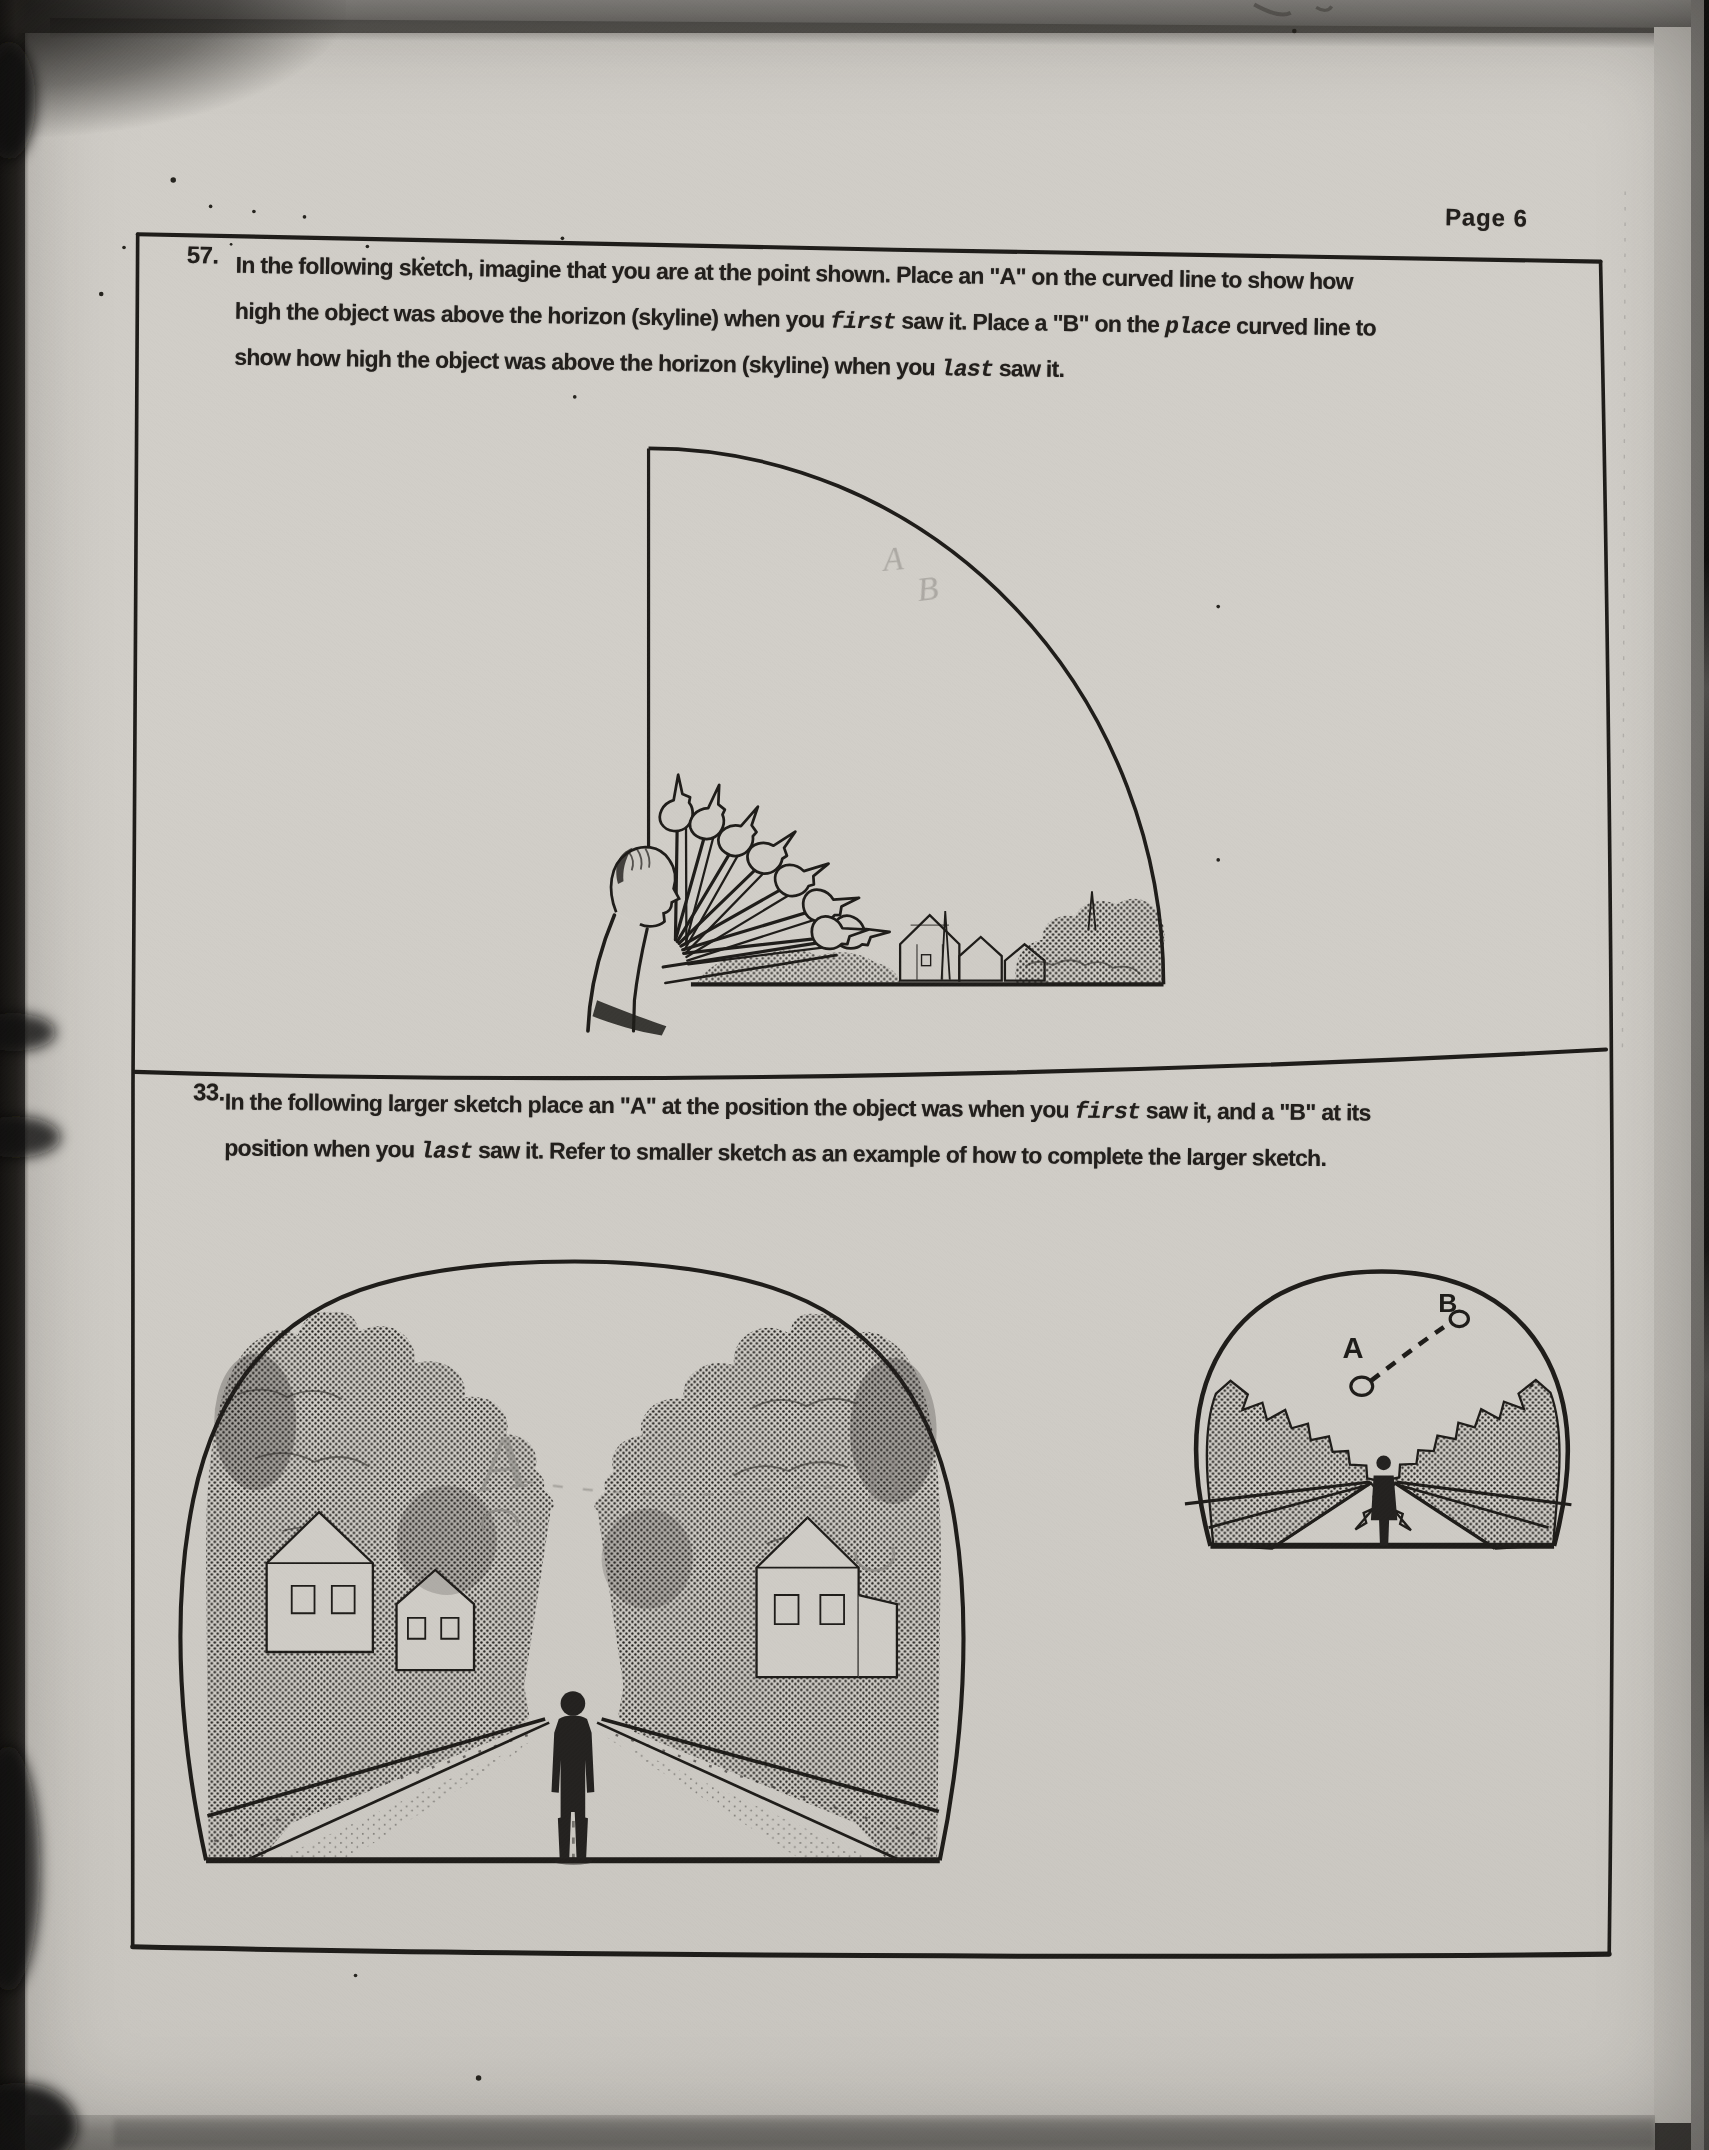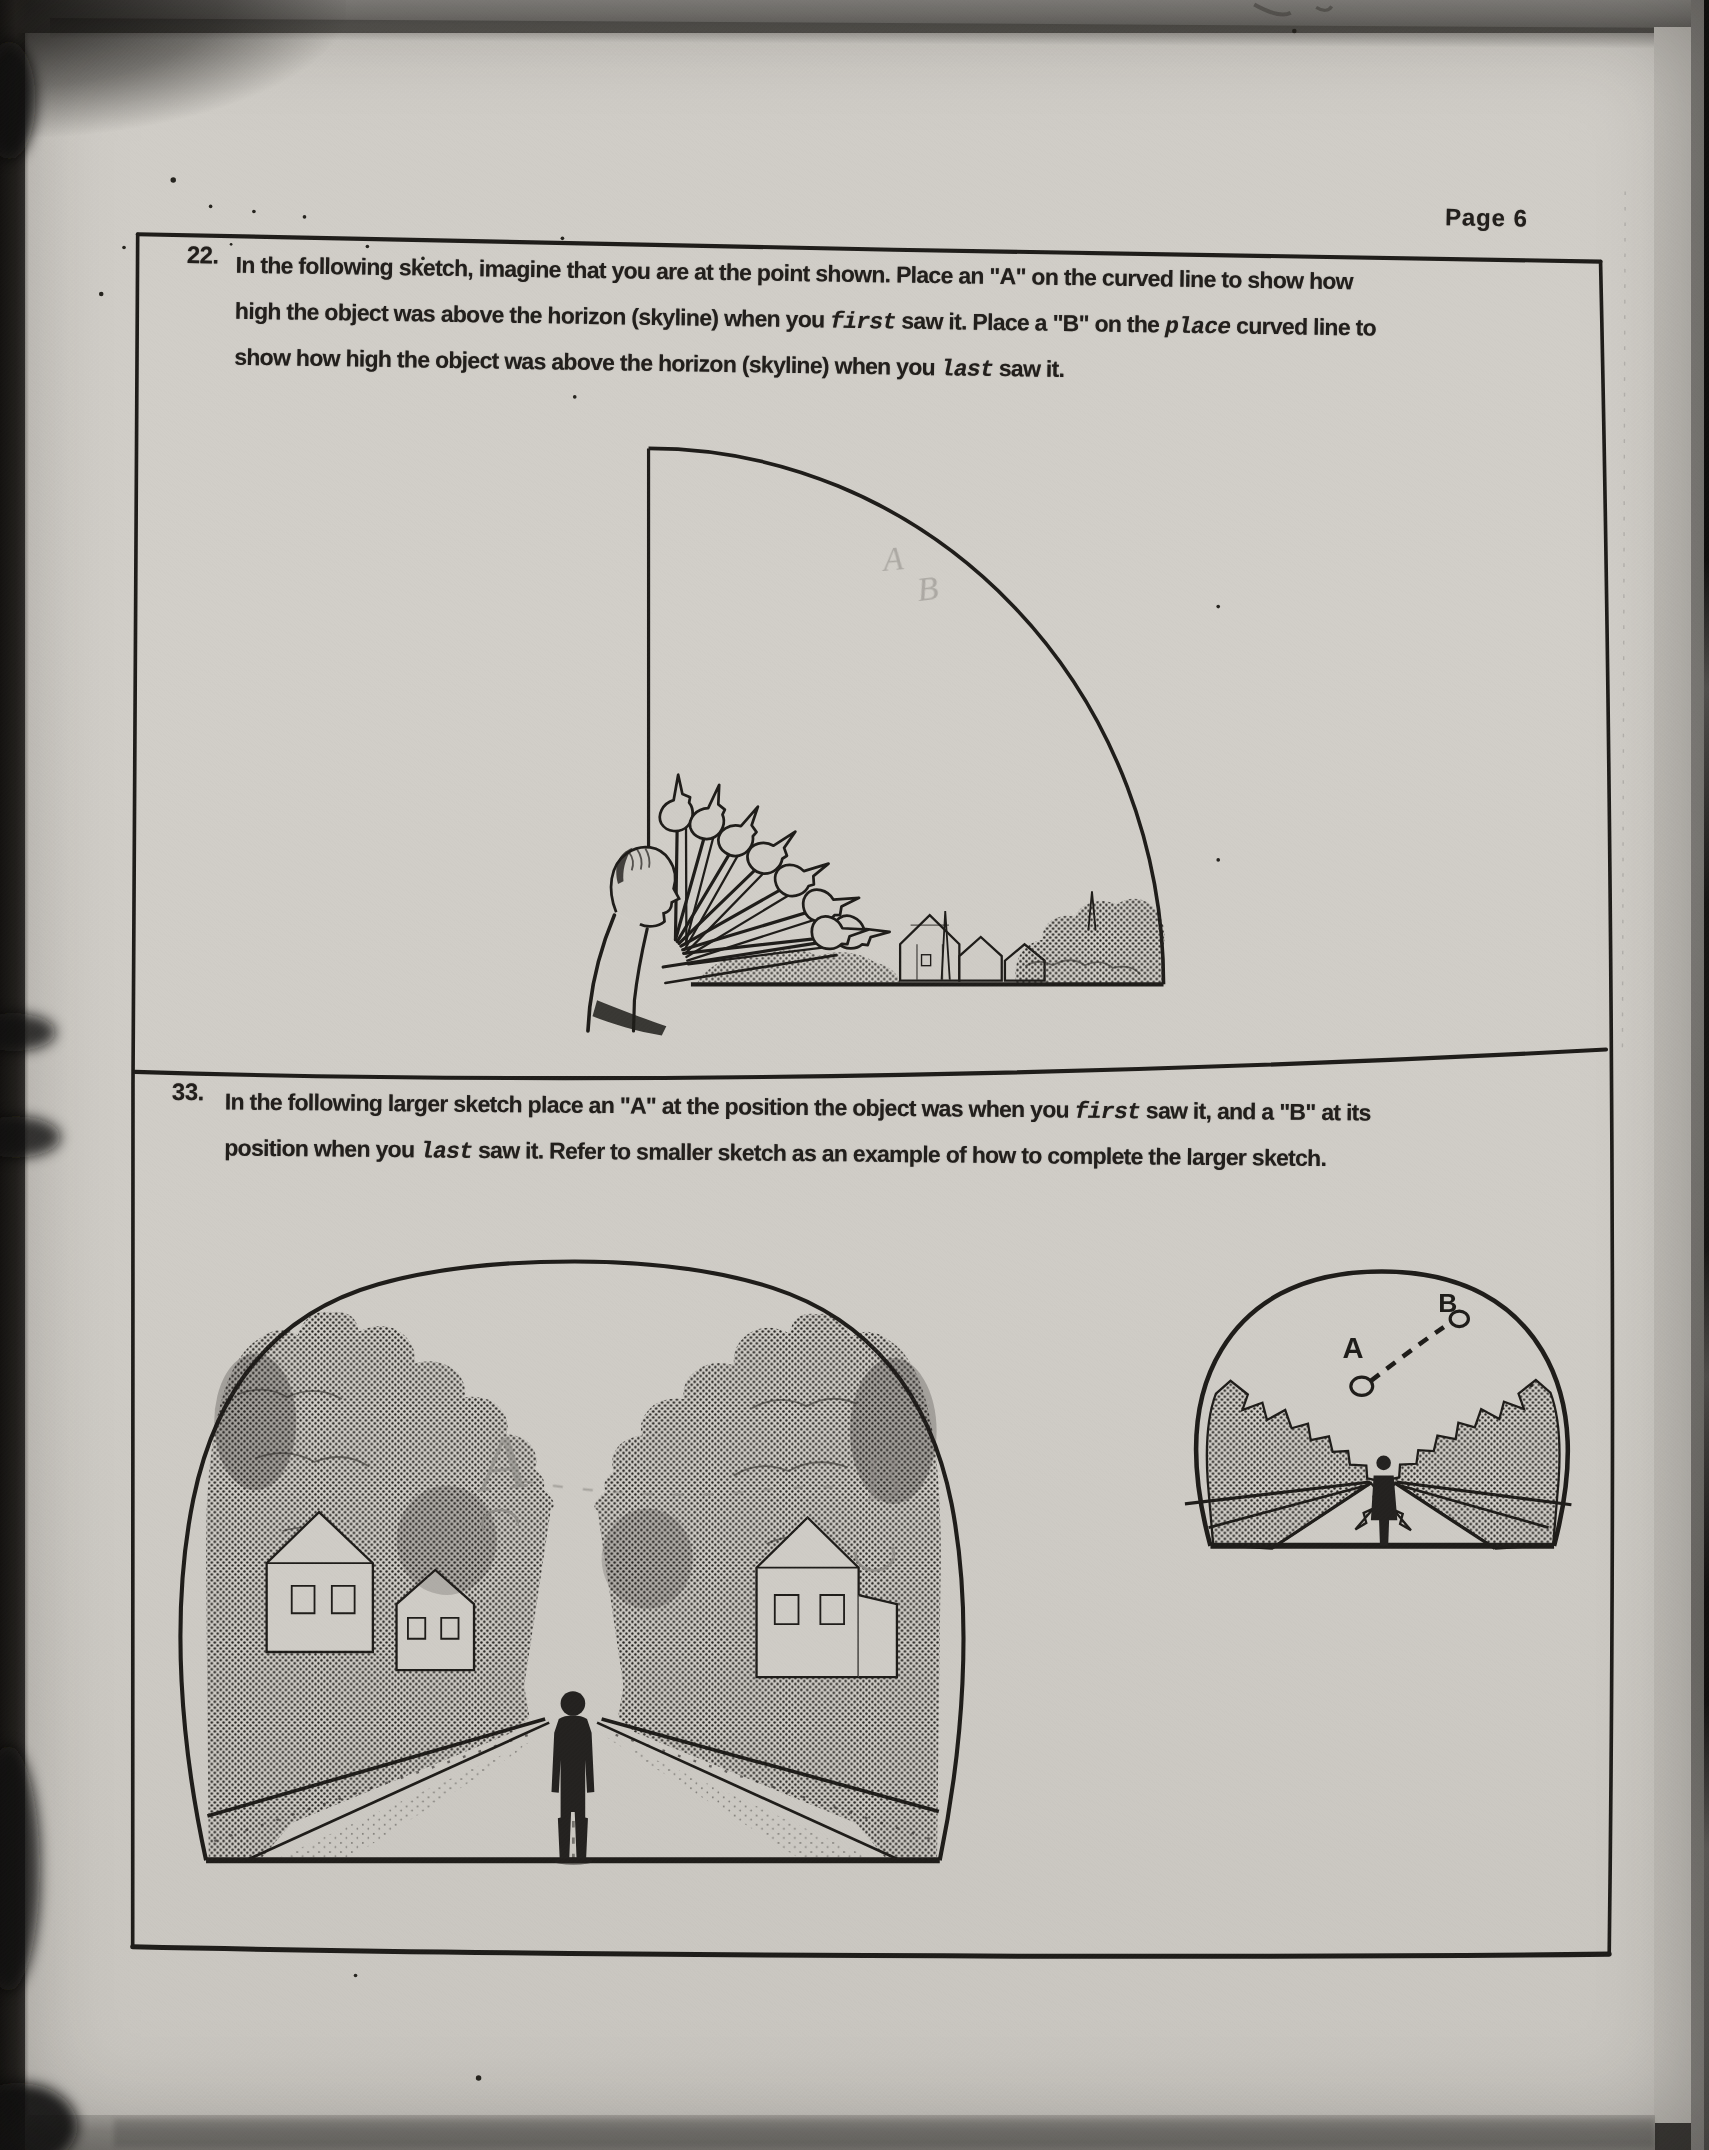--- a/index.html
+++ b/index.html
@@ -33,42 +33,42 @@
   .ptext{color:#221f1c;font-weight:bold;text-shadow:0 0 0.9px rgba(32,30,26,.55);}
   #page-number{left:1445px;top:204px;font-size:24px;letter-spacing:0.9px;transform:rotate(.9deg);}
   .question{display:flex;align-items:flex-start;}
   .qnum{font-size:24px;letter-spacing:-0.5px;flex:0 0 auto;}
   .qlines{margin:0;}
   .tline{font-size:23px;letter-spacing:-0.7px;line-height:46px;white-space:nowrap;height:46px;}
   .tline .it{font-style:italic;font-family:Liberation Mono, monospace;}
   #q32{left:187px;top:241px;transform:rotate(.85deg);transform-origin:0 0;}
   #q32 .qnum{width:49px;}
   #q33{left:172px;top:1078px;transform:rotate(.55deg);transform-origin:0 0;}
-  #q33 .qnum{width:53px;}
+  #q33 .qnum{width:53px;text-align:right;}
   svg text{font-family:"Liberation Sans",sans-serif;}
   .penciltxt{font-family:"Liberation Serif",serif;font-style:italic;}
 </style>
 </head>
 <body>
 
 <div class="abs" id="paper"></div>
 <div class="abs" id="scan-top"></div>
 <div class="abs" id="scan-topstrip"></div>
 <div class="abs" id="scan-top-corner"></div>
 <div class="abs" id="scan-left"></div>
 <div class="abs" id="scan-right-col"></div>
 <div class="abs" id="scan-right-edge"></div>
 <div class="abs" id="scan-right-black"></div>
 <div class="abs" id="scan-bottom"></div>
 <div class="abs" id="scan-bottom-dark"></div>
 
 <div class="abs ptext" id="page-number">Page 6</div>
 
 <div class="abs question ptext" id="q32">
-  <div class="qnum">22.</div>
+  <div class="qnum">57.</div>
   <div class="qlines">
       <div class="tline"><span>In the following sketch, imagine that you are at the point shown.  Place an "A" on the curved line to show how</span></div>
       <div class="tline"><span>high the object was above the horizon (skyline) when you </span><span class="it">first</span><span> saw it.  Place a "B" on the </span><span class="it">place</span><span> curved line to</span></div>
       <div class="tline"><span>show how high the object was above the horizon (skyline) when you </span><span class="it">last</span><span> saw it.</span></div>
     </div>
 </div>
 
 <div class="abs question ptext" id="q33">
   <div class="qnum">33.</div>
   <div class="qlines">

